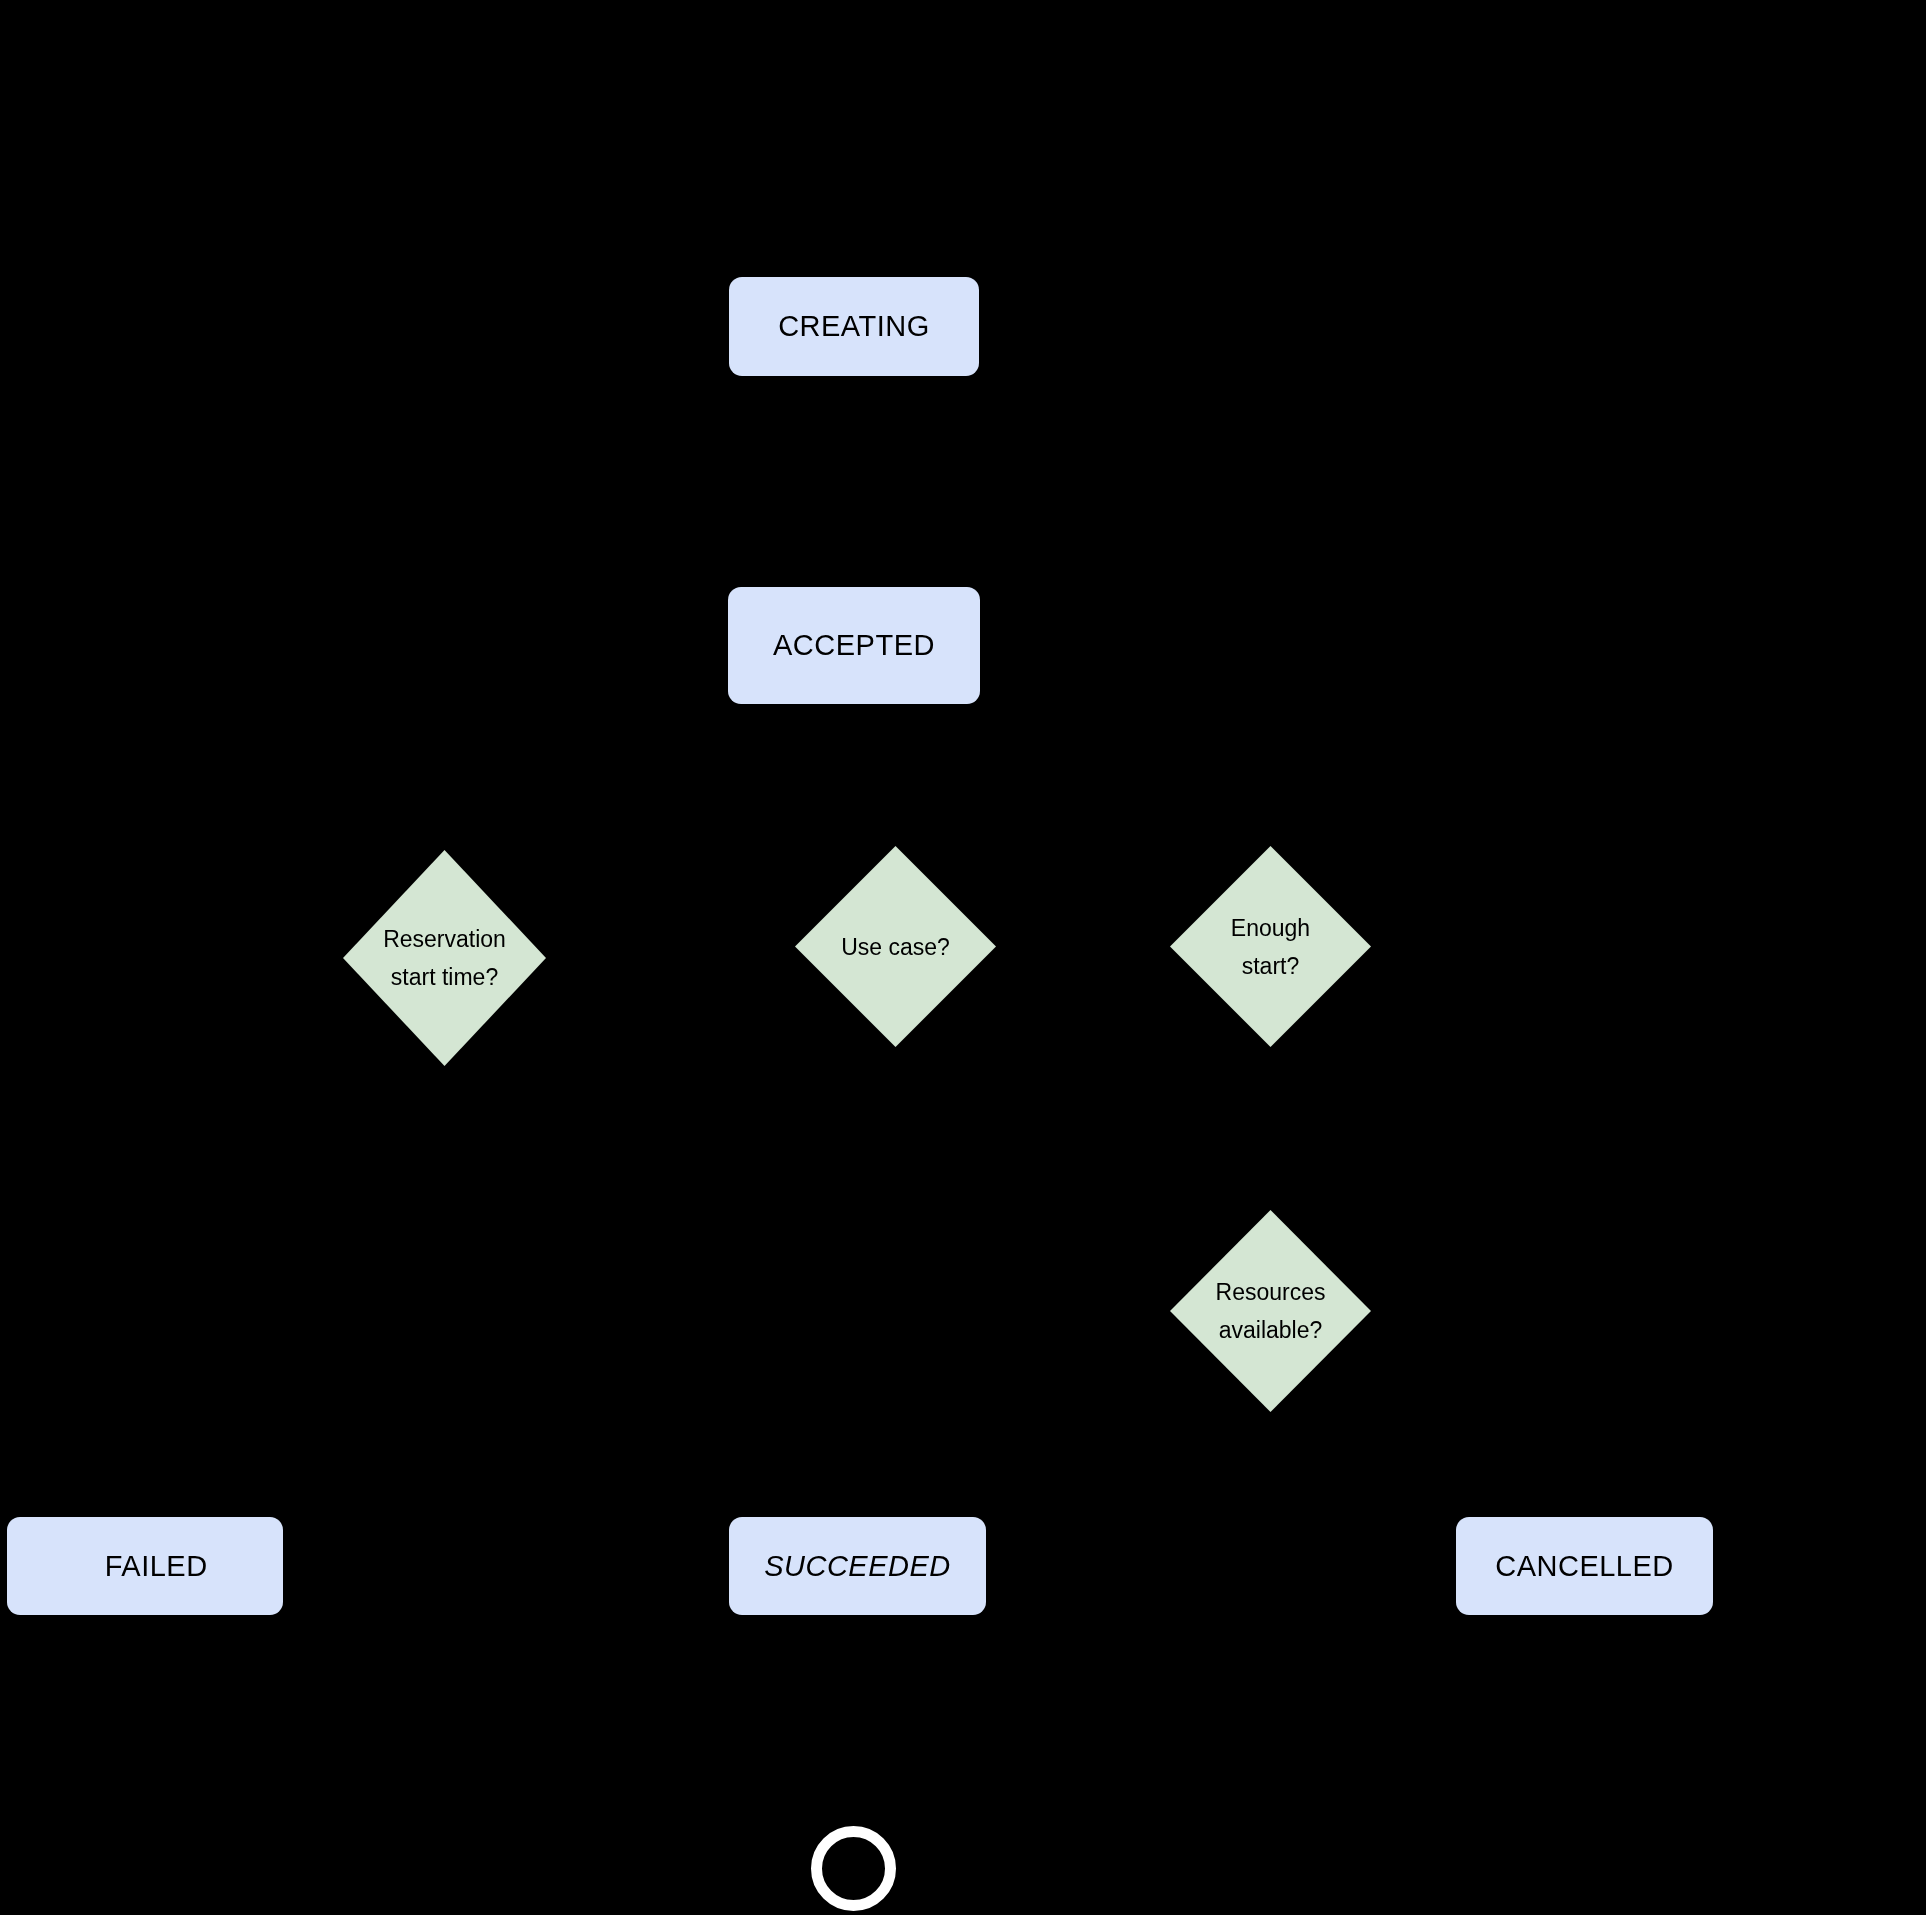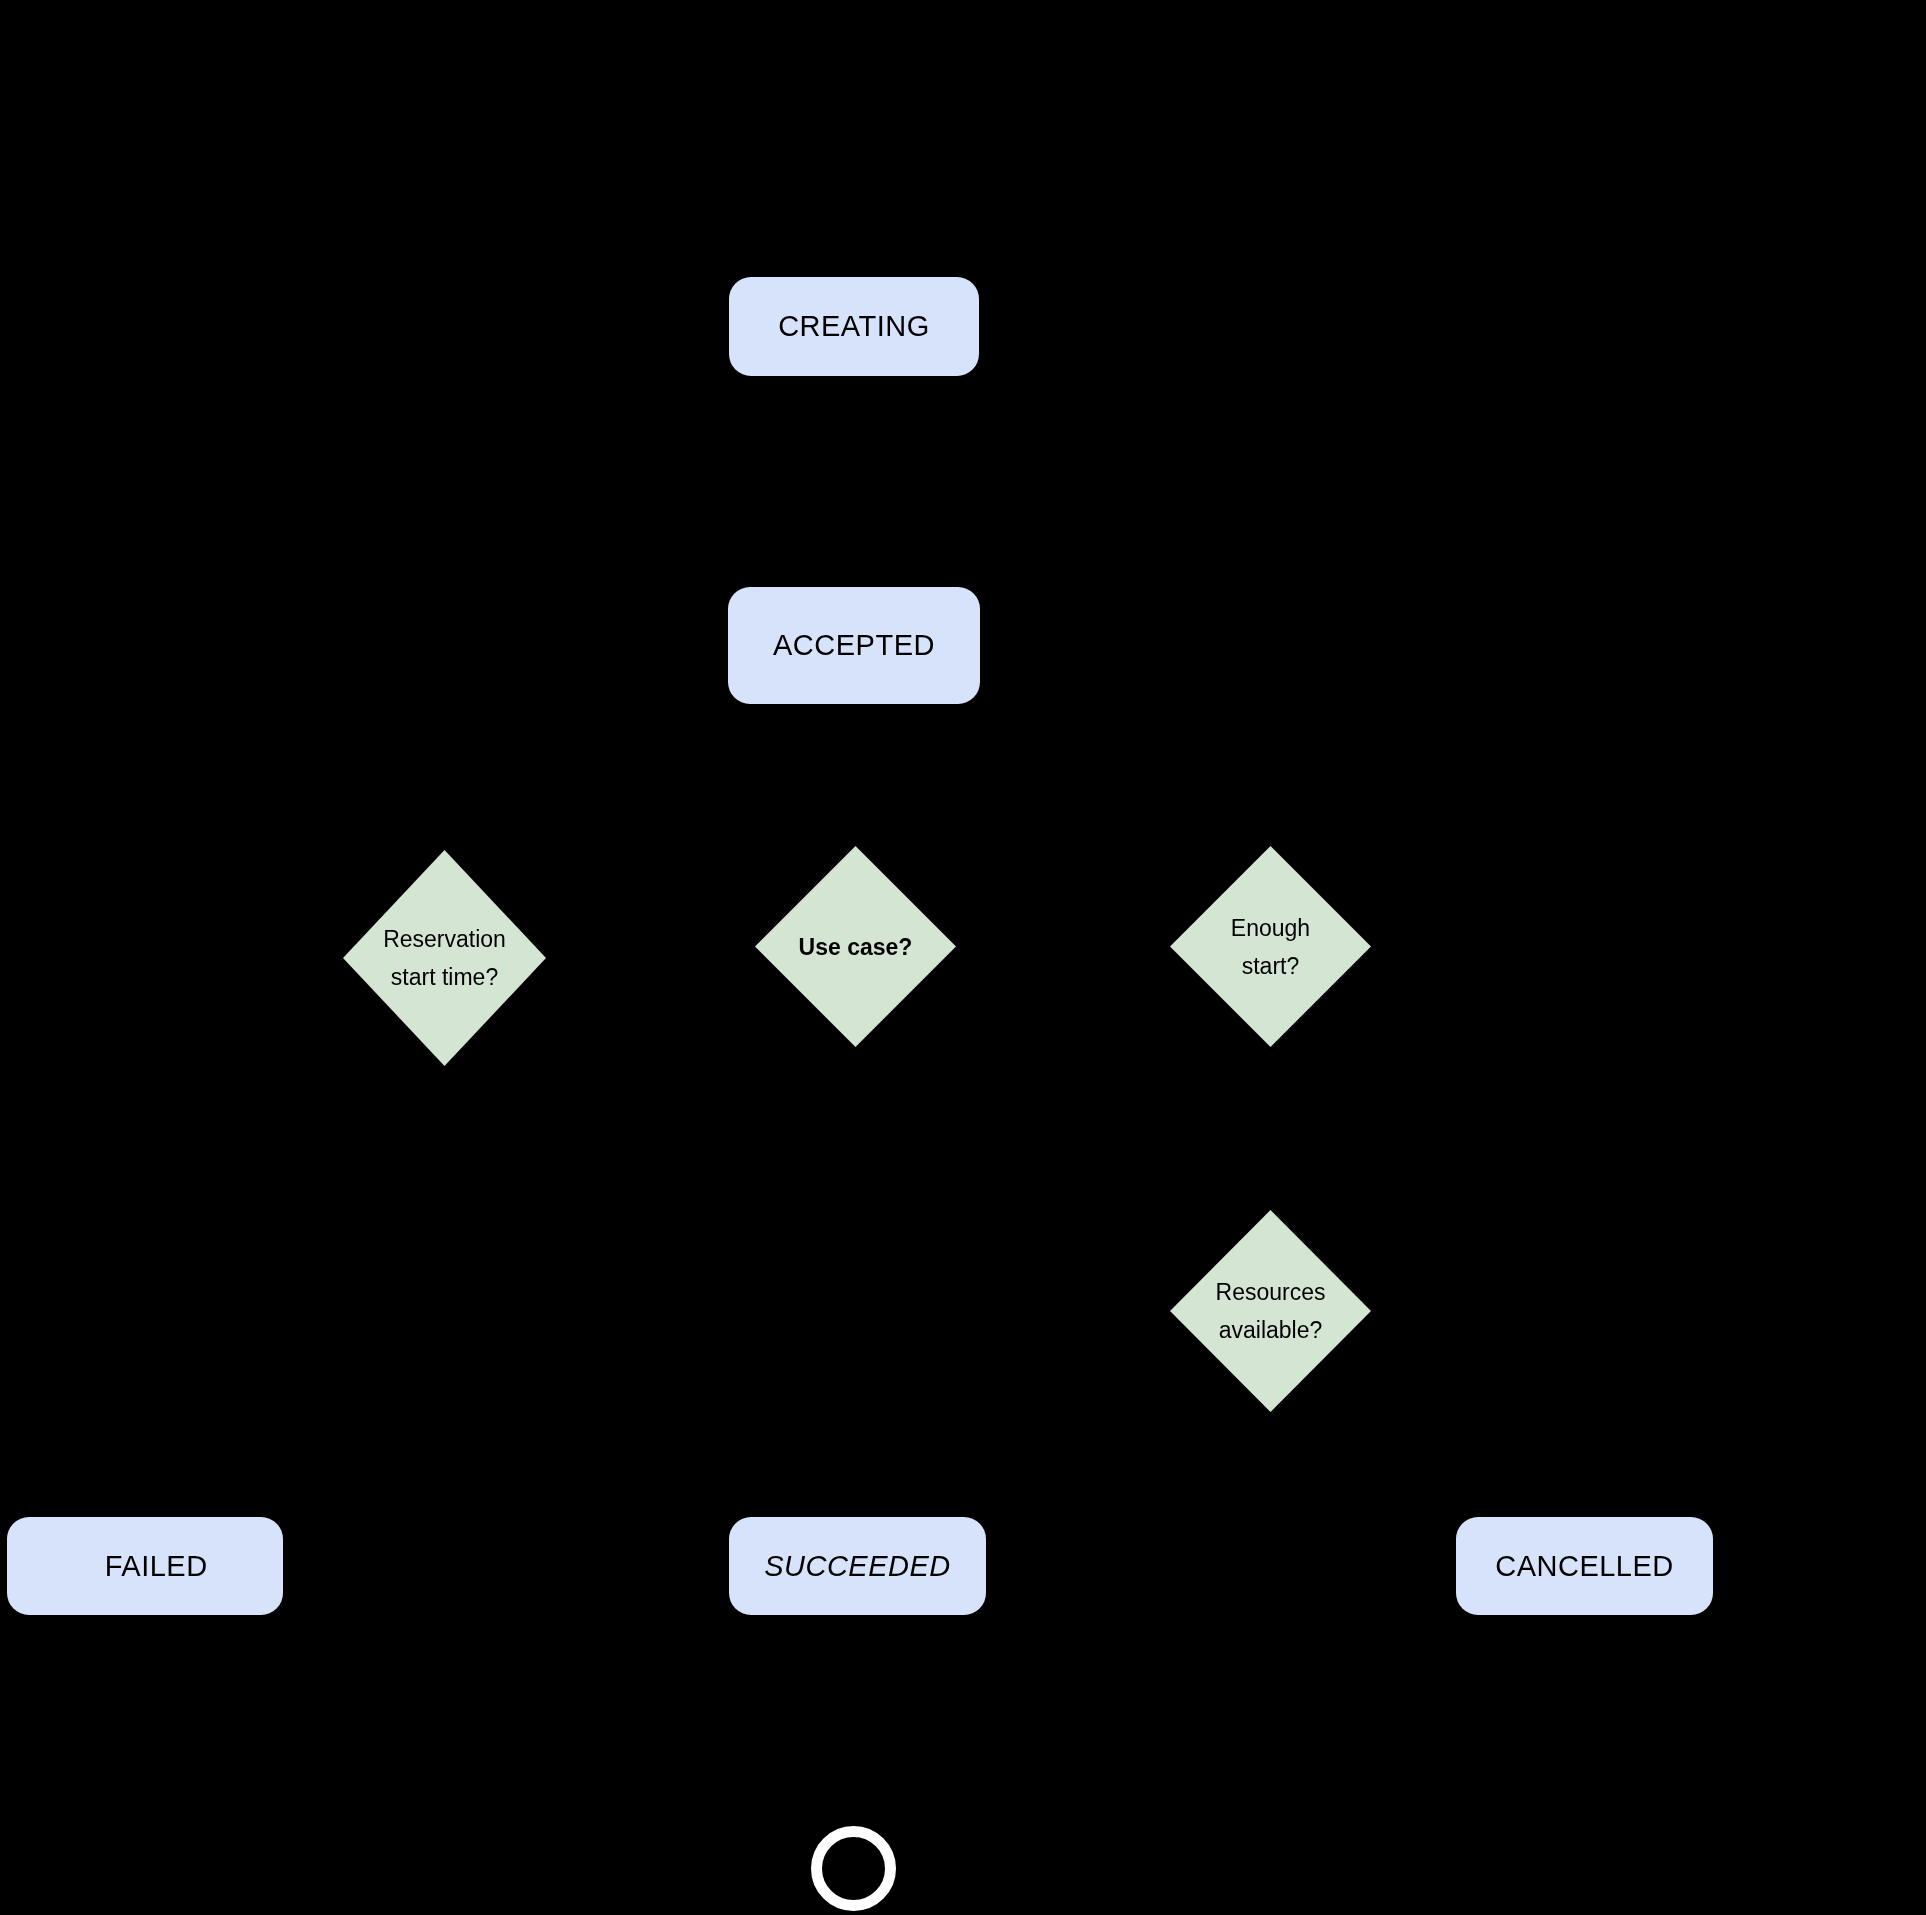--- a/index.html
+++ b/index.html
@@ -11,21 +11,21 @@
     position: relative;
     width: 1926px;
     height: 1916px;
     background: var(--background, #000000);
     font-family: "Liberation Sans", sans-serif;
     overflow: hidden;
   }
   .state {
     position: absolute;
     background: var(--state-fill, #D7E3FB);
-    border-radius: 22px;
+    border-radius: 13px;
     display: flex;
     align-items: center;
     justify-content: center;
     color: var(--node-text, #000000);
     font-size: 29px;
     letter-spacing: 0.5px;
     font-weight: 400;
   }
   .decision {
     position: absolute;
@@ -74,21 +74,21 @@
 
   <div class="state" style="left:1456px; top:1517px; width:257px; height:98px;">
     <span>CANCELLED</span>
   </div>
 
   <div class="decision" style="left:343px; top:850px; width:203px; height:216px;">
     <span>Reservation</span>
     <span>start time?</span>
   </div>
 
-  <div class="decision" style="left:755px; top:846px; width:201px; height:201px;font-weight:bold;">
+  <div class="decision" style="left:795px; top:846px; width:201px; height:201px;">
     <span>Use case?</span>
   </div>
 
   <div class="decision" style="left:1170px; top:846px; width:201px; height:201px;">
     <span>Enough</span>
     <span>start?</span>
   </div>
 
   <div class="decision" style="left:1170px; top:1210px; width:201px; height:202px;">
     <span>Resources</span>

